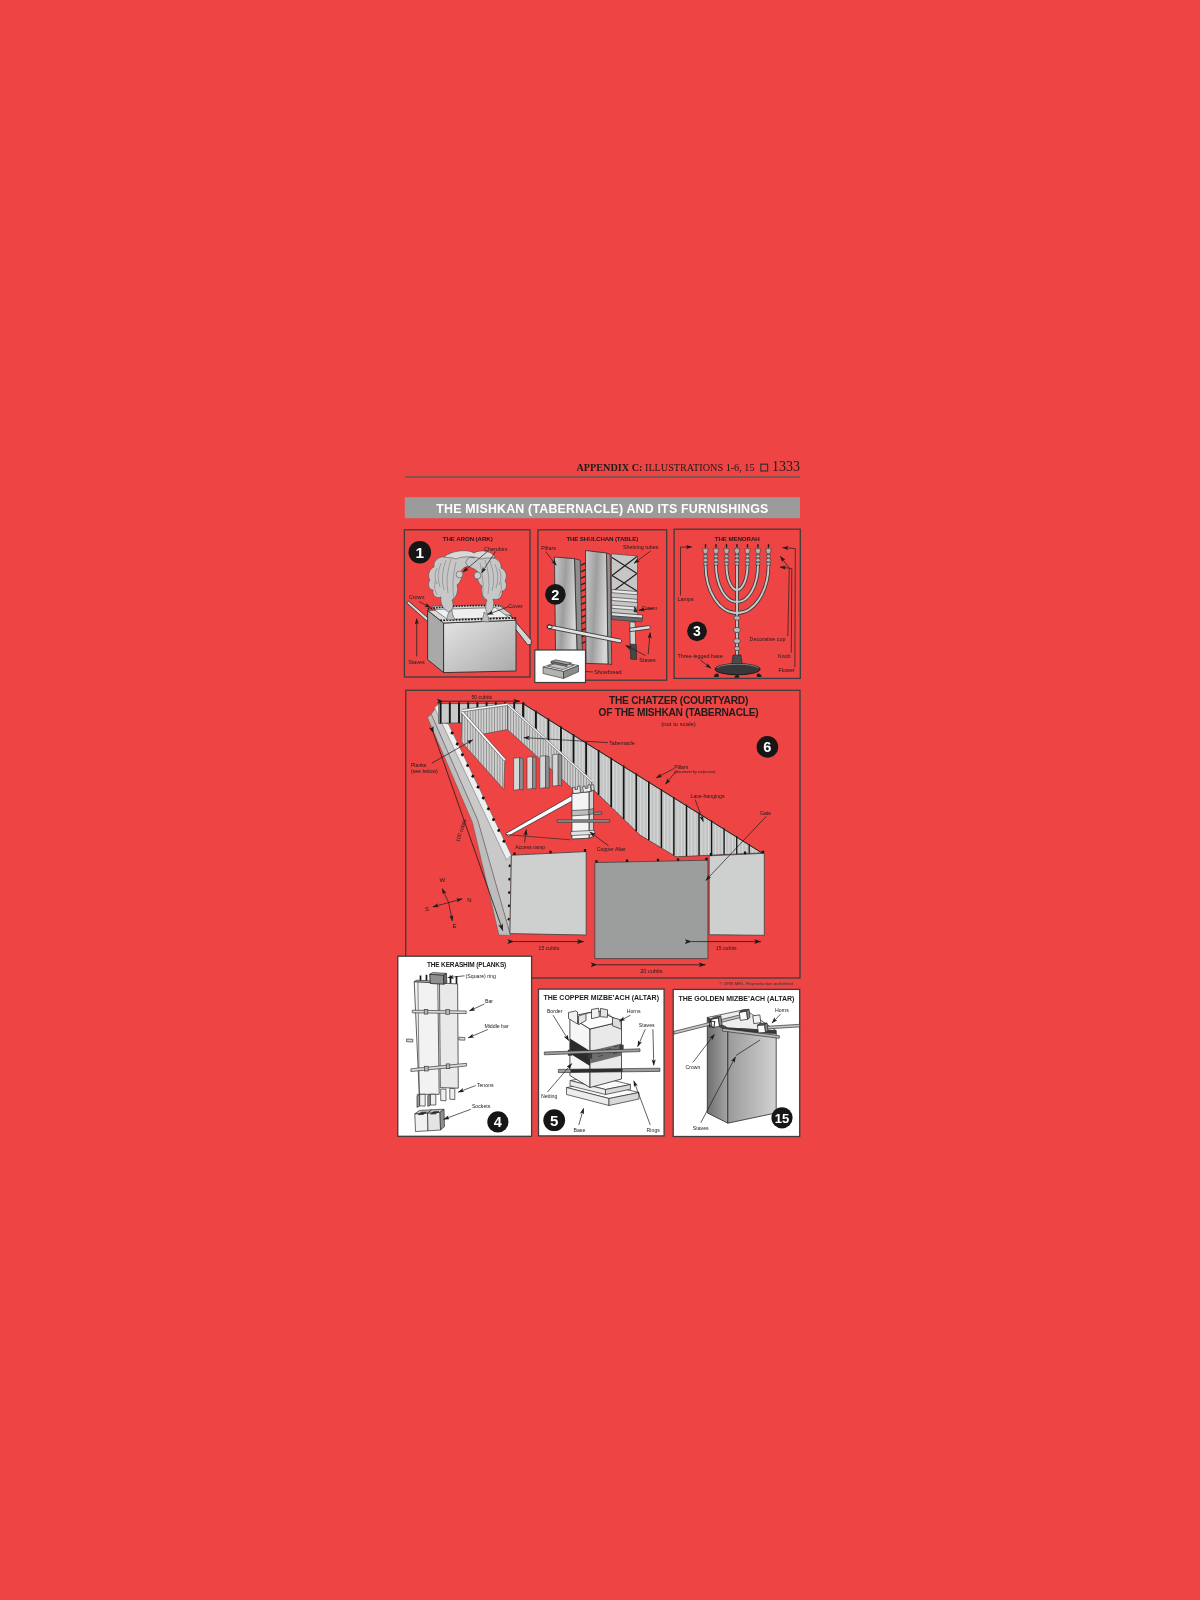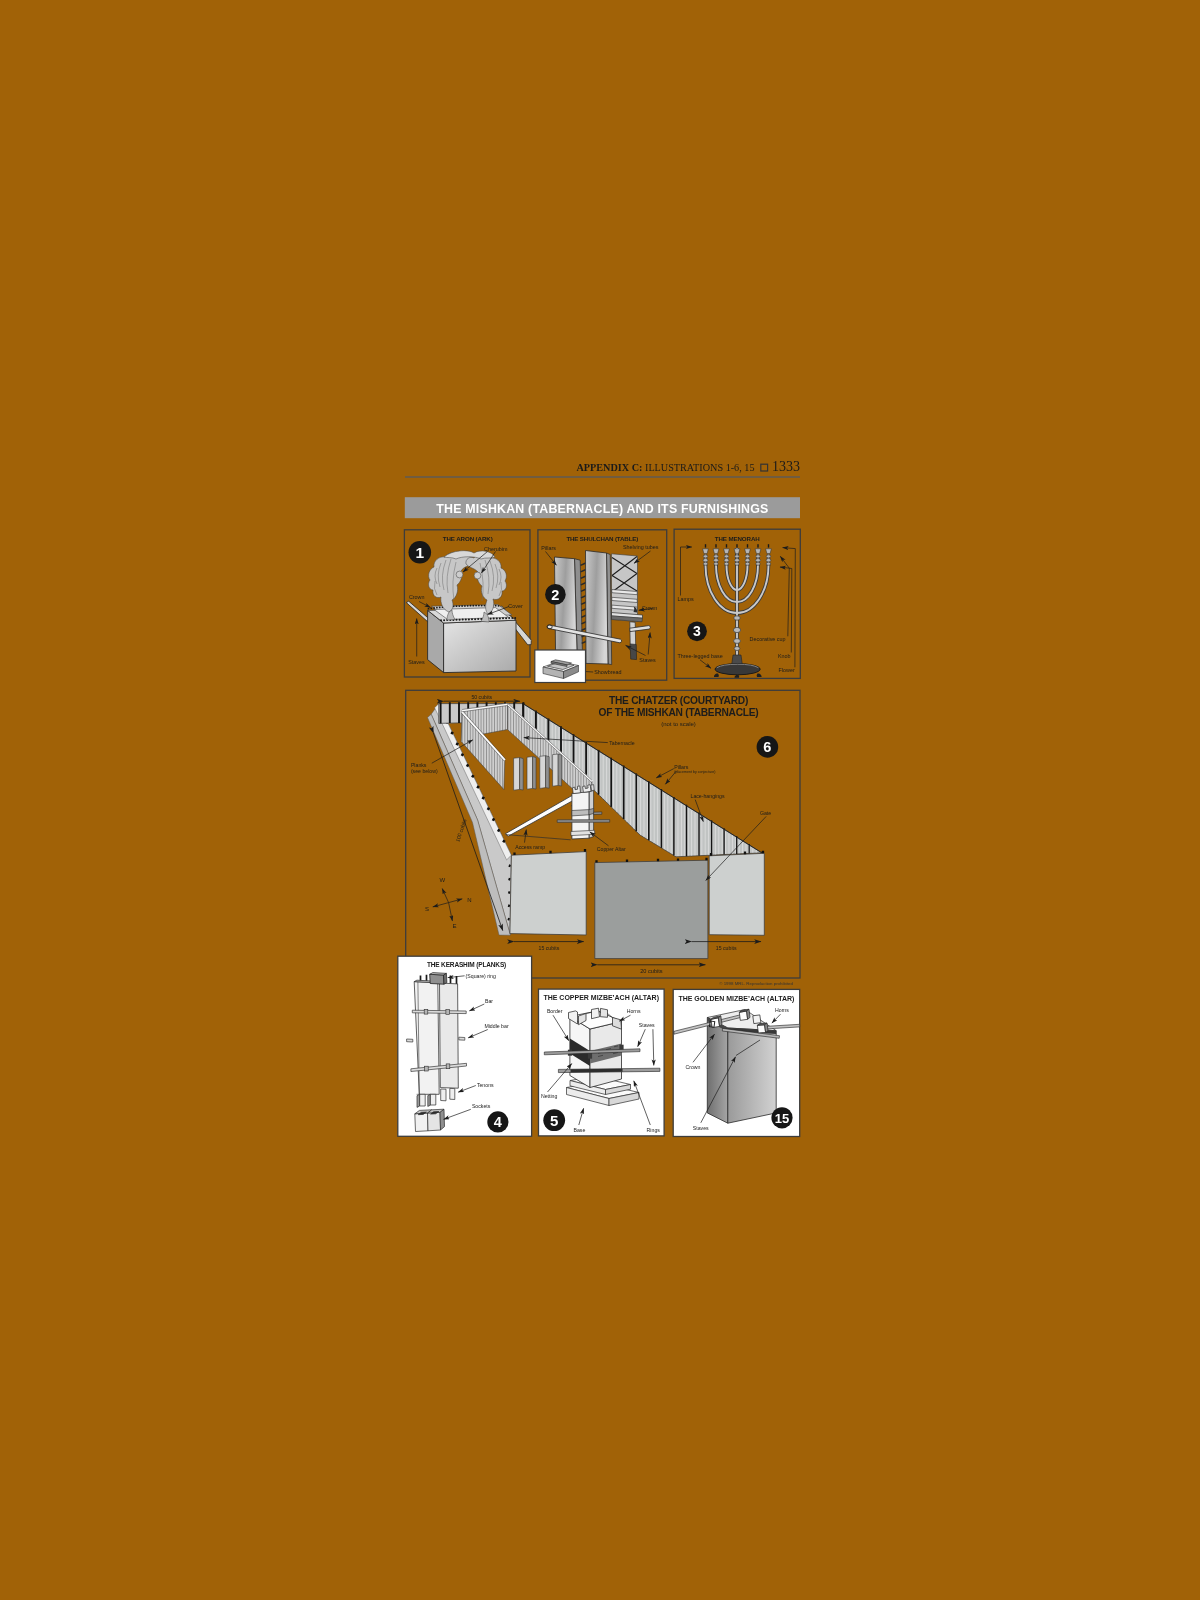--- a/index.html
+++ b/index.html
@@ -1,16 +1,16 @@
 <!DOCTYPE html>
 <html><head>
 <meta charset="utf-8">
 <style>
   html,body{margin:0;padding:0;background:#ffffff;}
-  .page{position:relative;width:1200px;height:1600px;background:#a16207;overflow:hidden;}
+  .page{position:relative;width:1200px;height:1600px;background:#ef4444;overflow:hidden;}
   svg{position:absolute;left:0;top:0;}
 </style>
 </head>
 <body>
 <div class="page">
 <svg width="1200" height="1600" viewBox="0 0 1200 1600" font-family="Liberation Sans, sans-serif">
 <defs>
   <marker id="ah" markerWidth="10" markerHeight="8" refX="8.5" refY="3" orient="auto" markerUnits="strokeWidth">
     <path d="M0,0 L9,3 L0,6 L2.2,3 z" fill="#1c1c1c"></path>
   </marker>

